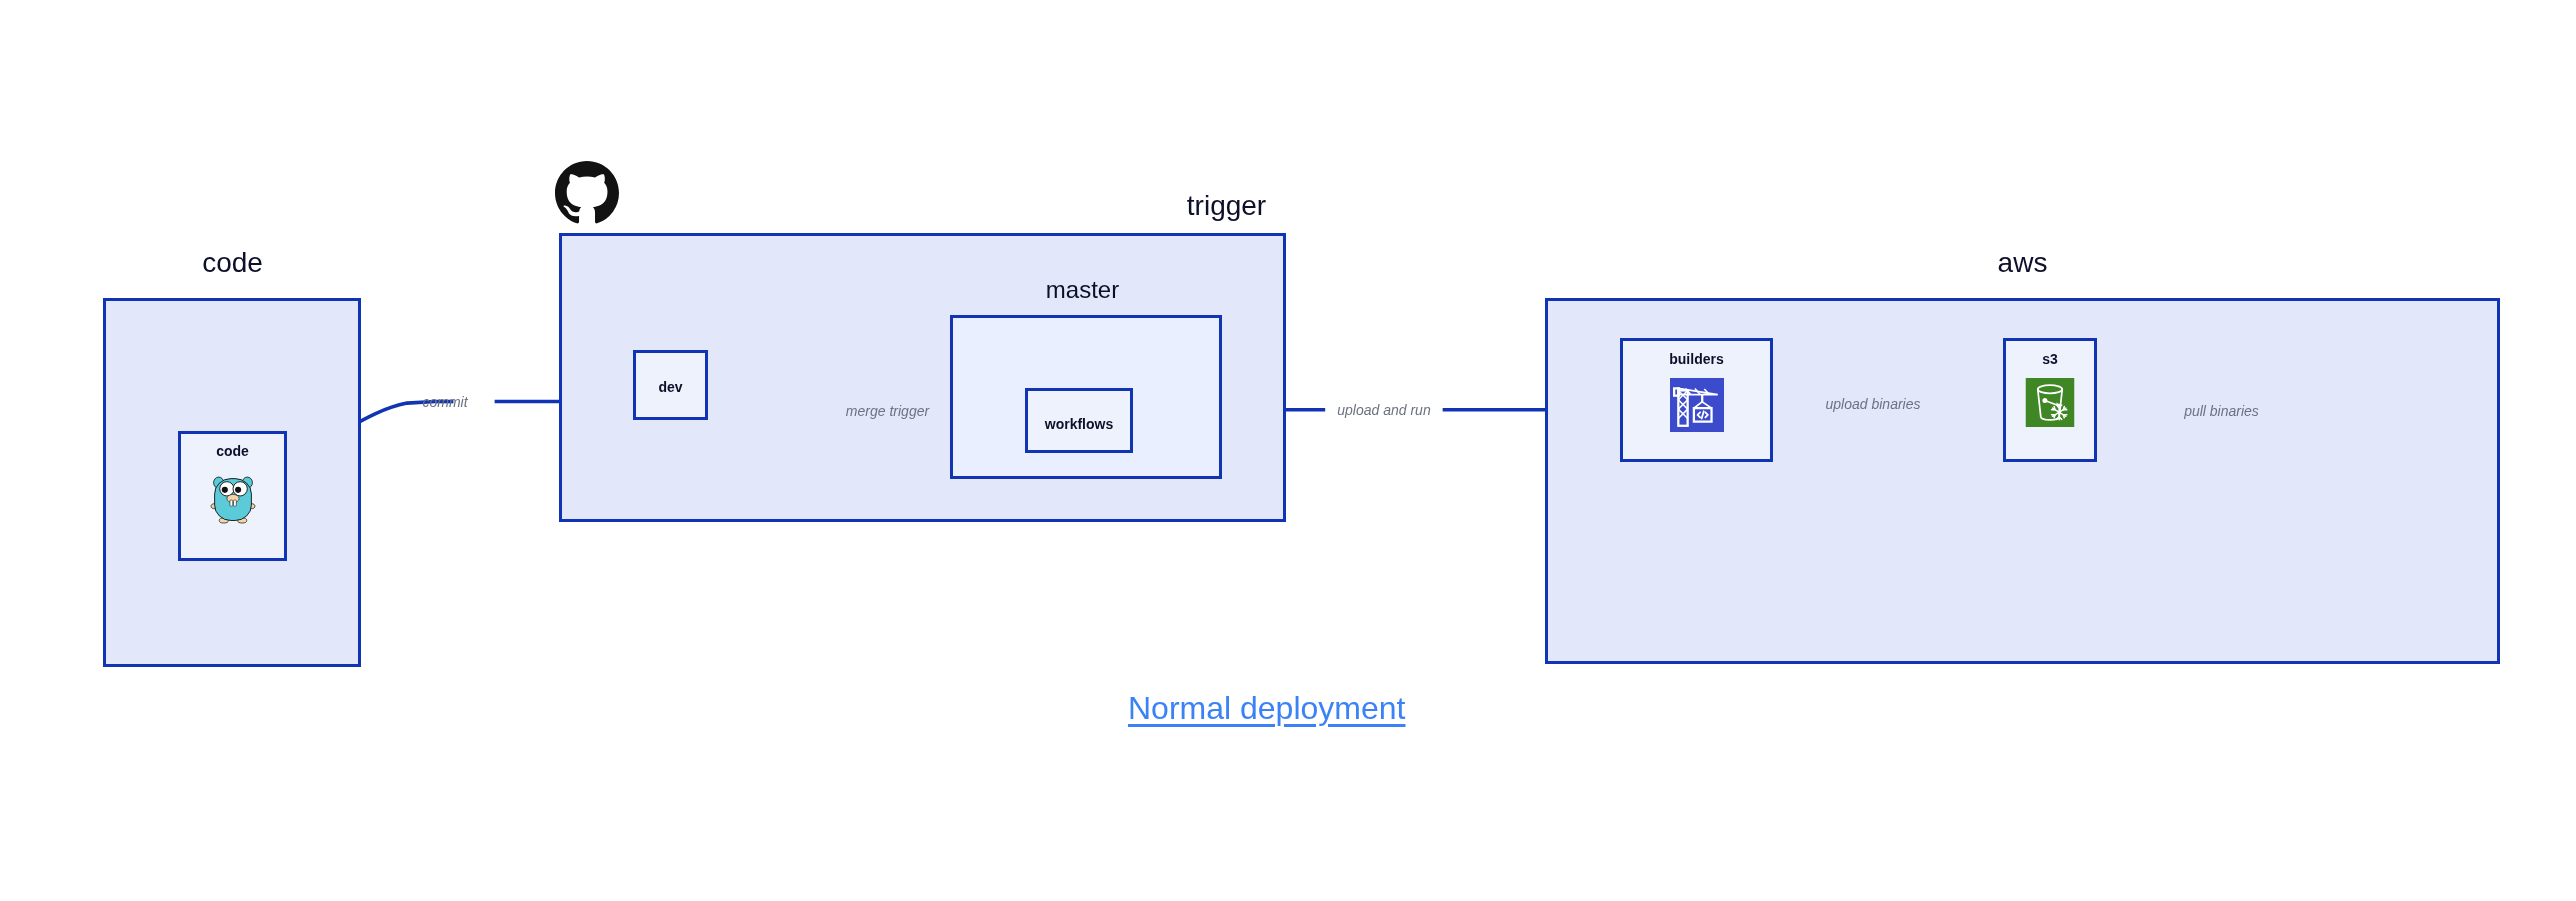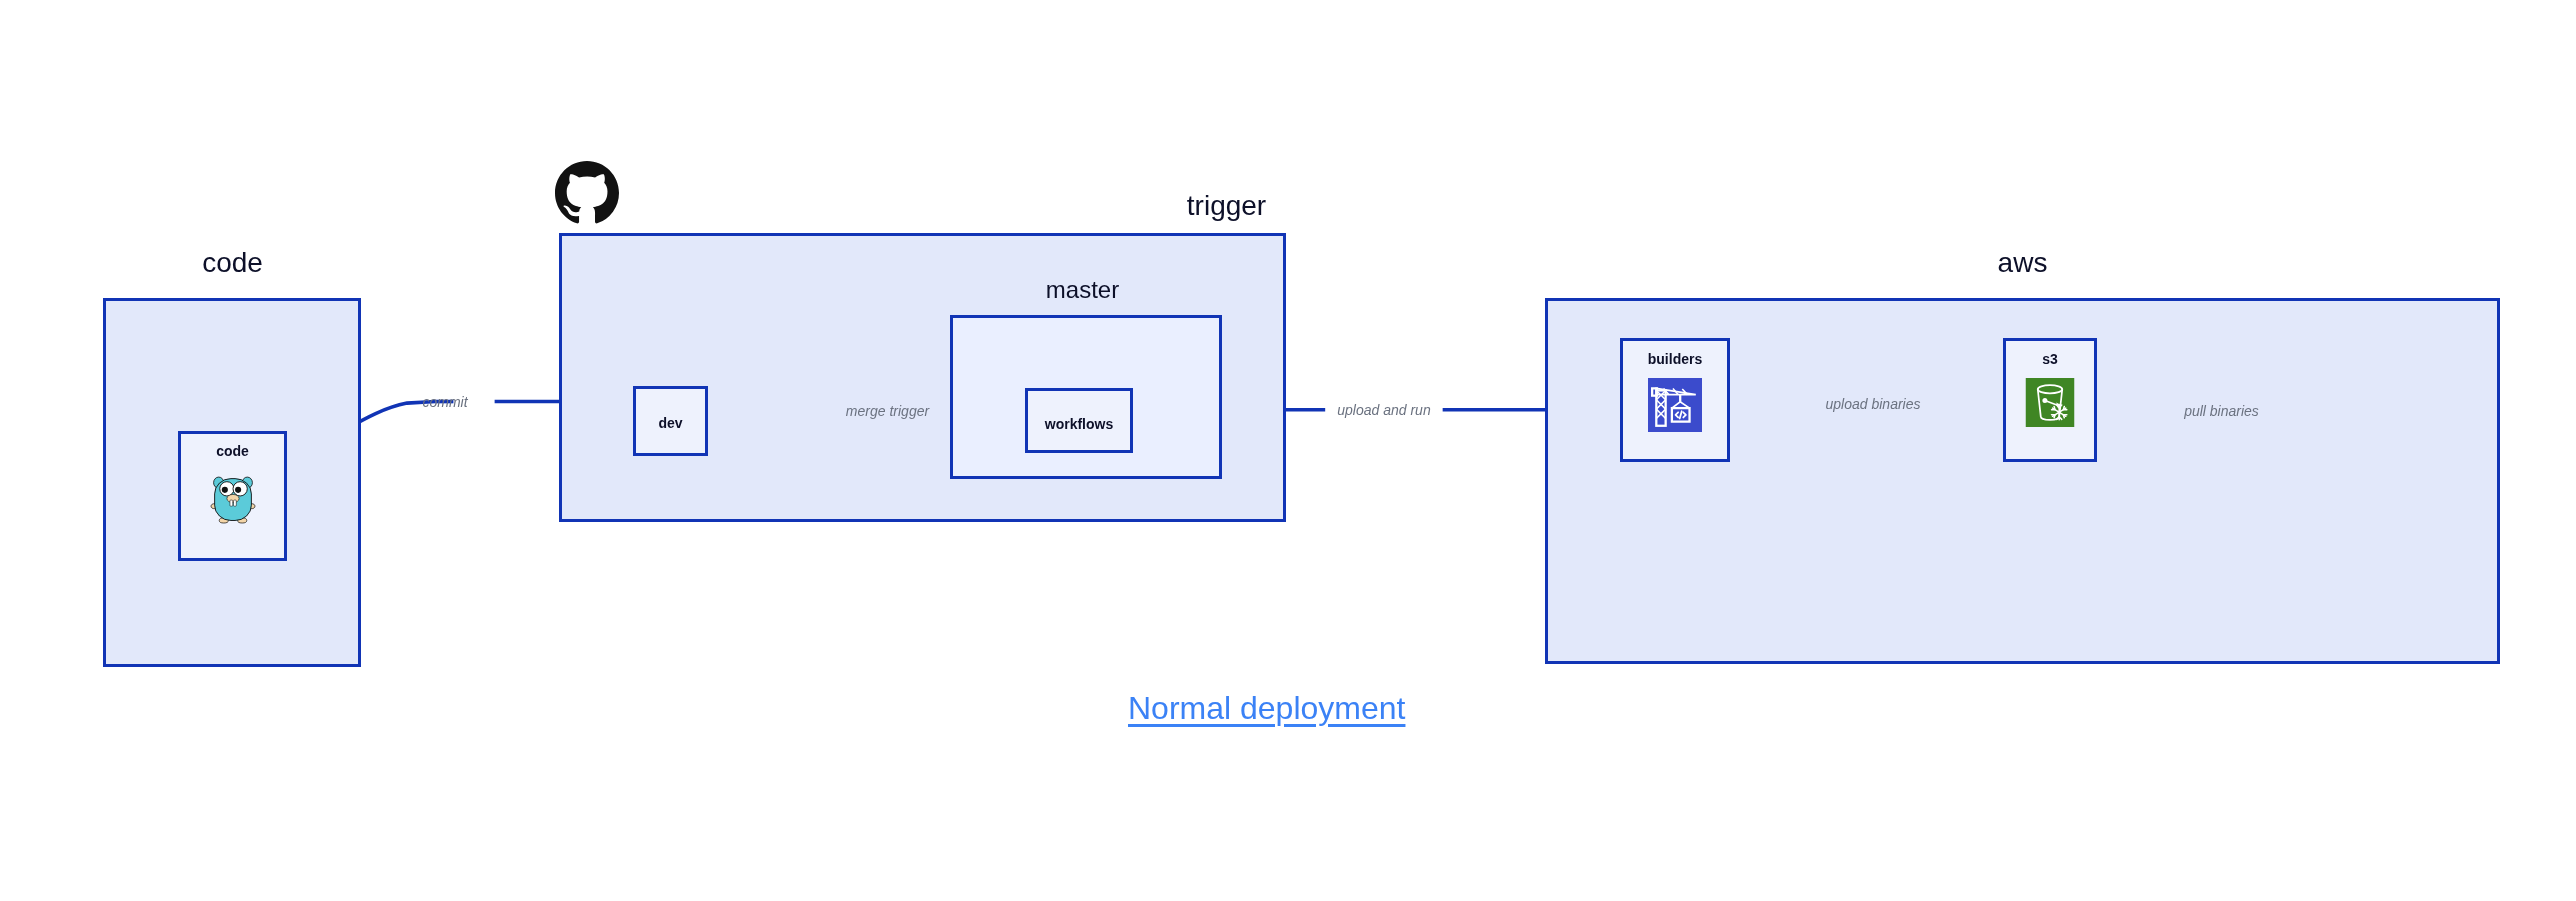--- a/index.html
+++ b/index.html
@@ -164,35 +164,35 @@
       .63-.01 1.08.58 1.23.82.72 1.21 1.87.87 2.33.66.07-.52.28-.87.51-1.07-1.78-.2-3.64-.89-3.64-3.95
       0-.87.31-1.59.82-2.15-.08-.2-.36-1.02.08-2.12 0 0 .67-.21 2.2.82.64-.18 1.32-.27 2-.27.68 0 1.36.09
       2 .27 1.53-1.04 2.2-.82 2.2-.82.44 1.1.16 1.92.08 2.12.51.56.82 1.27.82 2.15 0 3.07-1.87 3.75-3.65
       3.95.29.25.54.73.54 1.48 0 1.07-.01 1.93-.01 2.2 0 .21.15.46.55.38A8.012 8.012 0 0 0 16 8c0-4.42-3.58-8-8-8z"></path>
     </svg>
   </div>
 
   <div class="group-label" style="left:1149px; top:190px; width:155px;">trigger</div>
   <div class="group-box" style="left:559px; top:233px; width:727px; height:289px;"></div>
 
-  <div class="node" style="left:633px; top:386px; width:75px; height:70px;">
+  <div class="node" style="left:633px; top:350px; width:75px; height:70px;">
     <div class="node-label" style="top:26px;">dev</div>
   </div>
 
   <div class="group-label" style="left:1005px; top:276px; width:155px; font-size:24px;">master</div>
   <div class="sub-box" style="left:950px; top:315px; width:272px; height:164px;"></div>
 
   <div class="node" style="left:1025px; top:388px; width:108px; height:65px;">
     <div class="node-label" style="top:25px;">workflows</div>
   </div>
 
   <div class="group-label" style="left:1945px; top:247px; width:155px;">aws</div>
   <div class="group-box" style="left:1545px; top:298px; width:955px; height:366px;"></div>
 
-  <div class="node" style="left:1620px; top:338px; width:110px; height:124px;">
+  <div class="node" style="left:1620px; top:338px; width:153px; height:124px;">
     <div class="node-label" style="top:10.3px;">builders</div>
     <div class="node-icon" style="top:37px; width:54px; height:54px;">
       <svg viewBox="0 0 104 104" width="54" height="54" aria-hidden="true">
         <rect x="0" y="0" width="104" height="104" fill="#3b4bcc"></rect>
         <g fill="none" stroke="#ffffff" stroke-width="4.4">
 
           <rect x="16" y="24" width="18" height="68"></rect>
           <path d="M16 24 L34 42 M34 24 L16 42 M16 42 L34 60 M34 42 L16 60 M16 60 L34 78 M34 60 L16 78" stroke-width="3"></path>
 
           <rect x="8" y="20" width="9" height="14"></rect>

